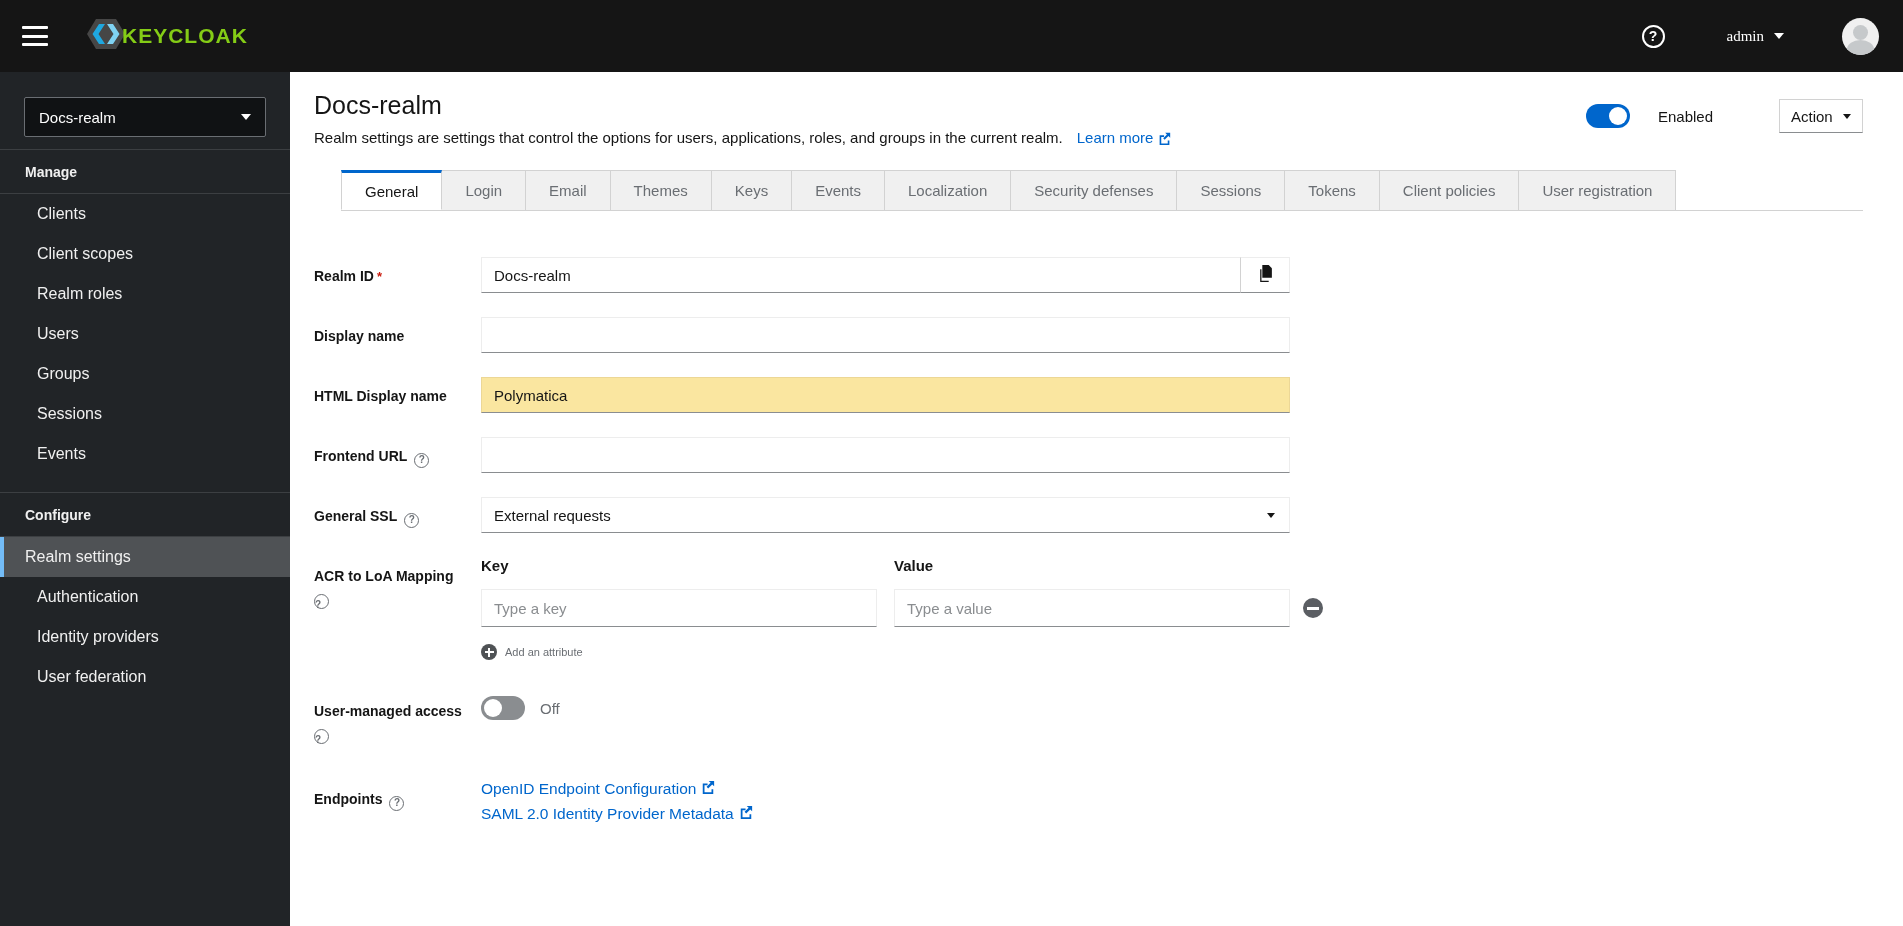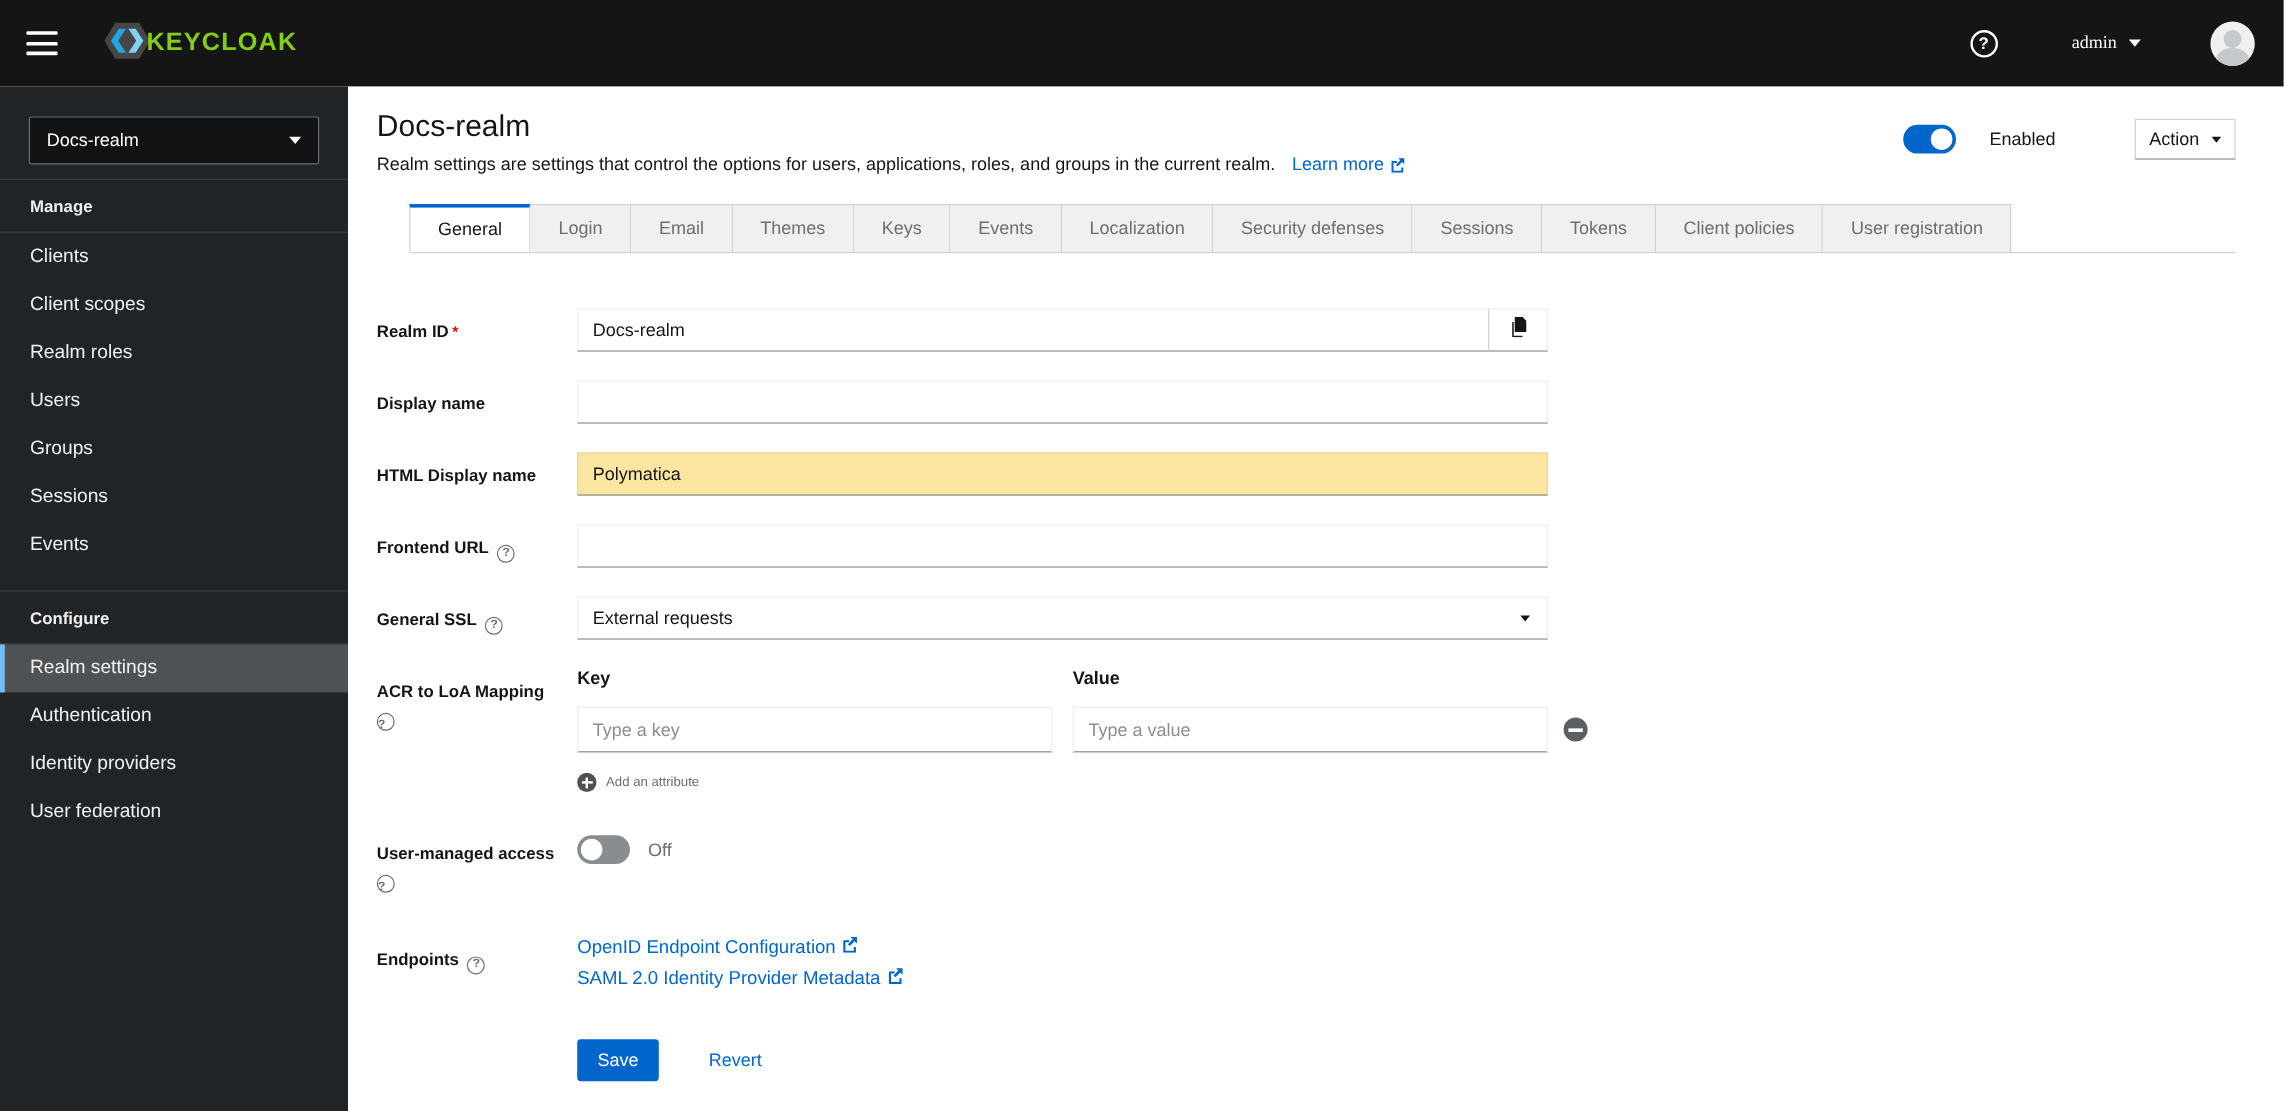--- a/index.html
+++ b/index.html
@@ -31,21 +31,21 @@
 
   
   .sidebar { position:absolute; top:72px; left:0; bottom:0; width:290px; background:#212427; }
   .realm-selector { margin:25px 24px 12px 24px; height:40px; border:1px solid #6a6e73;
     border-radius:2px; background:#101214; color:#fff; display:flex; align-items:center;
     padding:0 14px; font-size:15px; cursor:pointer; }
   .realm-selector .caret { margin-left:auto; width:0; height:0; border-left:5px solid transparent;
     border-right:5px solid transparent; border-top:6px solid #fff; }
   .nav-section-title { border-top:1px solid #3c3f42; border-bottom:1px solid #3c3f42;
     padding:14px 0 13px 25px; color:#f0f0f0; font-size:14px; font-weight:700; }
-  .nav-item { height:40px; display:flex; align-items:center; padding-left:25px;
+  .nav-item { height:40px; display:flex; align-items:center; padding-left:37px;
     color:#f0f0f0; font-size:16px; cursor:pointer; }
   .nav-item.selected { background:#4f5255; border-left:4px solid #73bcf7; padding-left:21px; }
   .nav-gap { height:18px; }
 
   
   .main { position:absolute; top:72px; left:290px; right:0; bottom:0; background:#fff; overflow:hidden; }
   .page-header { display:flex; align-items:flex-start; padding:19px 40px 6px 24px; }
   .page-title { font-size:25px; font-weight:400; color:#151515; }
   .page-desc { margin-top:9px; font-size:15px; color:#151515; }
   .learn-more { color:#0066cc; text-decoration:none; margin-left:14px; cursor:pointer; }
@@ -360,20 +360,16 @@
           <span class="ext-icon"><svg width="14" height="14" viewBox="0 0 16 16">
                 <path d="M2 4h5.5v2H4v8h8v-3.5h2V16H2z" fill="#0066cc"></path>
                 <path d="M8.8 1H15v6.2l-2.2-2.2-4.6 4.6-1.8-1.8 4.6-4.6z" fill="#0066cc"></path>
               </svg></span>
         </a>
       </div>
     </div>
 
     <div class="f-row actions-row">
       <div class="f-label"></div>
-      <div class="f-control">
-        <button class="save-btn">Save</button>
-        <button class="revert-btn">Revert</button>
-      </div>
     </div>
 
   </div>
 </div>
 
 </body></html>

